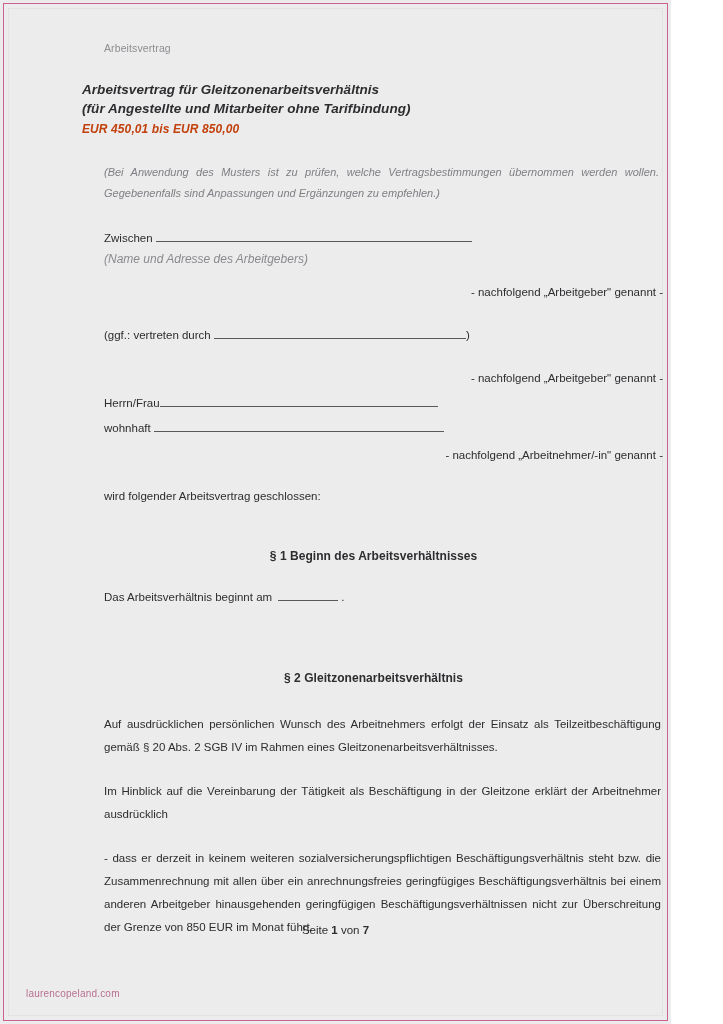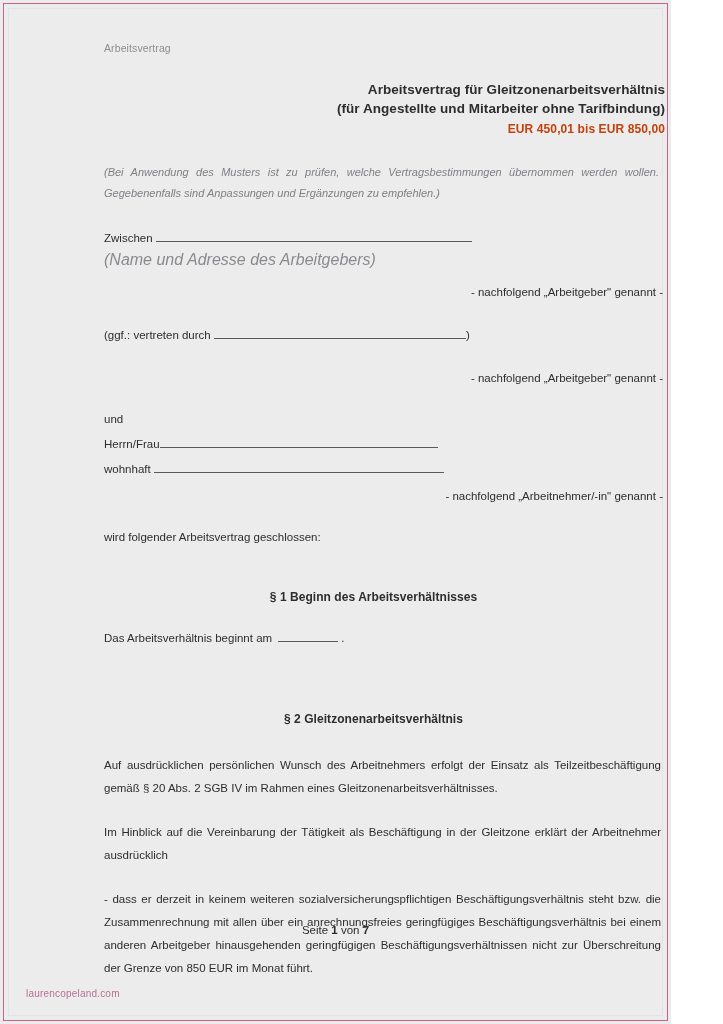--- a/index.html
+++ b/index.html
@@ -56,22 +56,23 @@
 
   
   .doc-header {
     font-size: 10.5px;
     color: #8e8e92;
     letter-spacing: .1px;
     margin: 0 0 26px 0;
   }
 
   .title-block {
-    text-align: right;
+    text-align: left;
     margin: 0 0 0 -22px;
+    font-style: italic;
   }
   .title-line {
     font-size: 13.5px;
     font-weight: bold;
     color: #2d2d2f;
     line-height: 19px;
     letter-spacing: .05px;
   }
   .title-amount {
     font-size: 12px;
@@ -106,21 +107,21 @@
     height: 11px;
     vertical-align: baseline;
   }
   .fill-w-long   { width: 316px; }
   .fill-w-mid    { width: 252px; }
   .fill-w-name   { width: 278px; }
   .fill-w-wohn   { width: 290px; }
   .fill-w-short  { width: 60px; margin: 0 3px; }
 
   .caption {
-    font-size: 16px;
+    font-size: 12px;
     font-style: italic;
     color: #8a8a8e;
     line-height: 17px;
     margin-top: 4px;
   }
 
   .right-note {
     font-size: 11.5px;
     color: #2d2d2f;
     text-align: right;
@@ -208,21 +209,20 @@
 
     <div class="right-note sp-a">- nachfolgend „Arbeitgeber" genannt -</div>
 
     <div class="row sp-lg">
       <span>(ggf.: vertreten durch</span>
       <span class="fill fill-w-mid"></span><span>)</span>
     </div>
 
     <div class="right-note sp-b">- nachfolgend „Arbeitgeber" genannt -</div>
 
-    <div class="body-line">und</div>
 
     <div class="row sp-md">
       <span>Herrn/Frau</span><span class="fill fill-w-name"></span>
     </div>
 
     <div class="row sp-md">
       <span>wohnhaft</span>
       <span class="fill fill-w-wohn"></span>
     </div>
 

